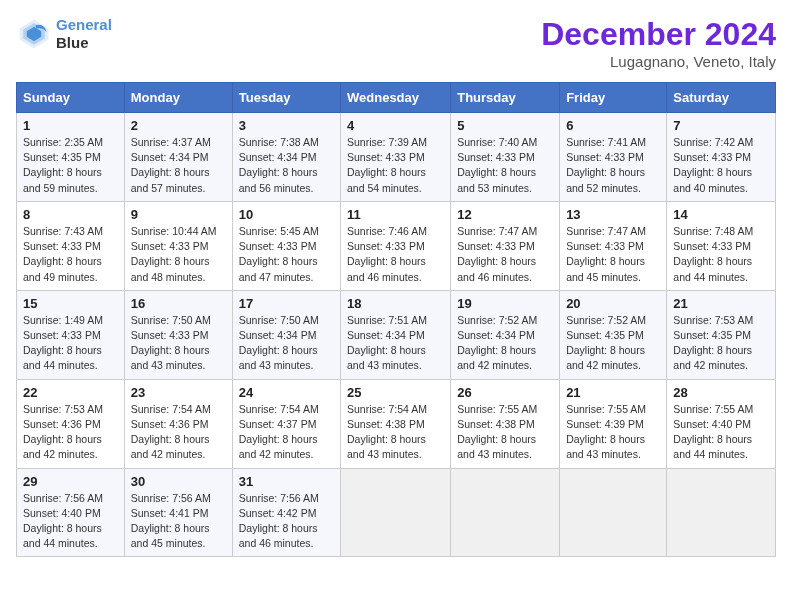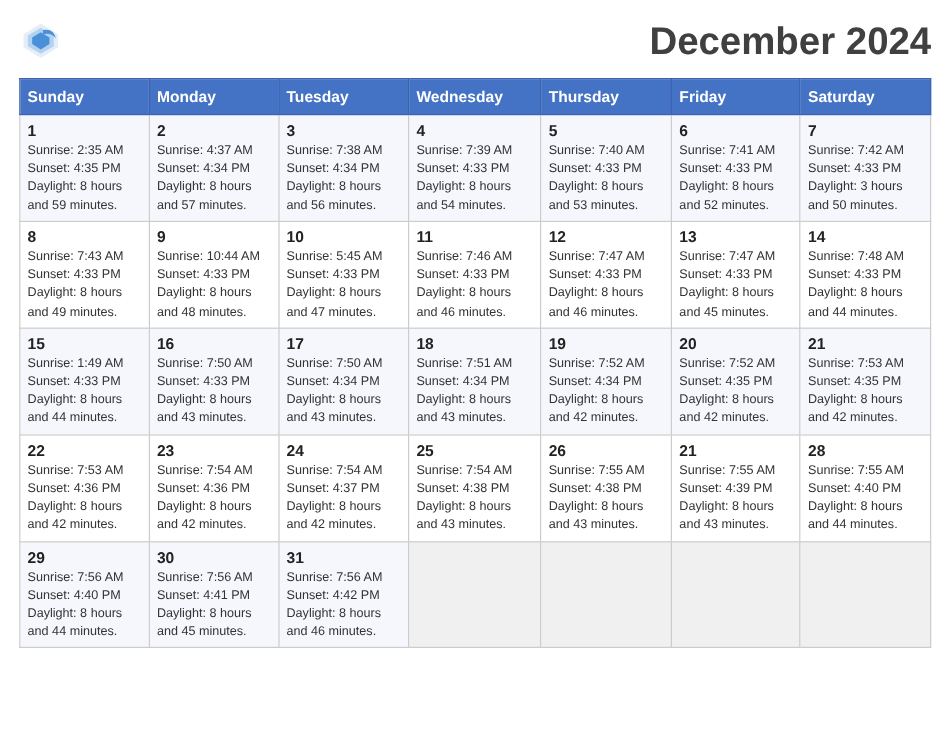--- a/index.html
+++ b/index.html
@@ -33,21 +33,21 @@
     .logo-icon {
       width: 36px;
       height: 36px;
     }
     .title-block {
       text-align: right;
     }
     .title-block h1 {
       font-size: 32px;
       font-weight: bold;
-      color: #404040;
+      color: #6d28d9;
     }
     .title-block h2 {
       font-size: 15px;
       font-weight: normal;
       color: #555;
     }
     .calendar {
       width: 100%;
       border-collapse: collapse;
       font-size: 11px;
@@ -96,23 +96,28 @@
 <body>
 
 <div class="header">
   <div class="logo">
     <svg class="logo-icon" viewBox="0 0 40 40">
       <polygon points="20,4 36,14 36,26 20,36 4,26 4,14" fill="#4a90d9" opacity="0.15"></polygon>
       <polygon points="20,8 32,15 32,25 20,32 8,25 8,15" fill="#4a90d9" opacity="0.3"></polygon>
       <polygon points="20,12 28,17 28,23 20,28 12,23 12,17" fill="#4a90d9"></polygon>
       <path d="M22 10 Q32 8 34 18 Q30 12 22 14 Z" fill="#4a90d9"></path>
     </svg>
+    <div style="display:flex;flex-direction:column;">
+      <span class="logo-text"><span>General</span></span>
+      <span class="logo-text">Blue</span>
+    </div>
   </div>
   <div class="title-block">
     <h1>December 2024</h1>
+    <h2>Lugagnano, Veneto, Italy</h2>
   </div>
 </div>
 
 <table class="calendar">
   <thead>
     <tr>
       <th>Sunday</th>
       <th>Monday</th>
       <th>Tuesday</th>
       <th>Wednesday</th>
@@ -169,21 +174,21 @@
           <span>Sunrise: 7:41 AM</span><br>
           <span>Sunset: 4:33 PM</span><br>
           <span>Daylight: 8 hours and 52 minutes.</span>
         </div>
       </td>
         <td>
         <span class="day-num">7</span>
         <div class="day-info">
           <span>Sunrise: 7:42 AM</span><br>
           <span>Sunset: 4:33 PM</span><br>
-          <span>Daylight: 3 hours and 50 minutes.</span>
+          <span>Daylight: 8 hours and 40 minutes.</span>
         </div>
       </td>
       </tr>
       <tr>
         <td>
         <span class="day-num">8</span>
         <div class="day-info">
           <span>Sunrise: 7:43 AM</span><br>
           <span>Sunset: 4:33 PM</span><br>
           <span>Daylight: 8 hours and 49 minutes.</span>

